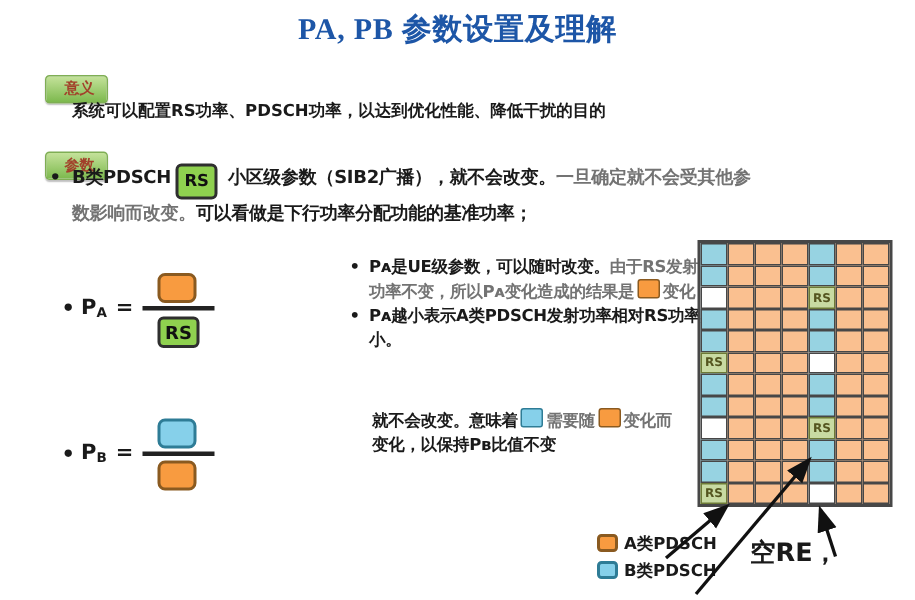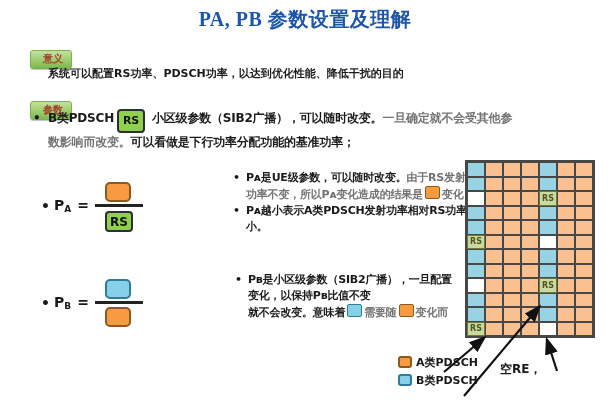--- a/index.html
+++ b/index.html
@@ -59,37 +59,37 @@
         font-size:8px;font-weight:bold;color:#54551f;}
   .cB{background:#97d3e2;} .cO{background:#fac090;} .cW{background:#ffffff;}
   .cR{background:#c8daa2;border:1px solid #6d7a36;}
   
   .lg-swatch{position:absolute;width:14px;height:12px;border-radius:3px;box-sizing:border-box;}
   #lg-a-swatch{left:398px;top:356px;background:#f89b40;border:2px solid #8a5a20;}
   #lg-b-swatch{left:398px;top:374px;background:#86d0ea;border:2px solid #2e7c96;}
   .lg-label{position:absolute;font-size:11px;font-weight:bold;color:#1a1a1a;white-space:nowrap;}
   #lg-a-label{left:416px;top:355px;}
   #lg-b-label{left:416px;top:373px;text-align:right;}
-  #empty-re{position:absolute;left:500px;top:361px;font-size:12px;font-weight:bold;color:#1a1a1a;line-height:17px;white-space:nowrap;}
+  #empty-re{position:absolute;left:500px;top:361px;font-size:17px;font-weight:bold;color:#1a1a1a;line-height:17px;white-space:nowrap;}
   #arrows{position:absolute;left:0;top:0;pointer-events:none;}
 </style>
 </head>
 <body>
 
 <div id="page">
 
   <div id="title">PA, PB 参数设置及理解</div>
 
   <div id="badge-meaning" class="badge">意义</div>
   <div id="meaning-text">系统可以配置RS功率、PDSCH功率，以达到优化性能、降低干扰的目的</div>
 
   <div id="badge-params" class="badge">参数</div>
 
   <div id="rs-lines" class="lines">
-      <div class="line b"><span class="seg k">B类PDSCH</span><span class="rsbox">RS</span><span class="seg k"> 小区级参数（SIB2广播），可以随时改变。</span><span class="seg r">一旦确定就不会受其他参</span></div>
+      <div class="line b"><span class="seg k">B类PDSCH</span><span class="rsbox">RS</span><span class="seg k"> 小区级参数（SIB2广播），就不会改变。</span><span class="seg r">一旦确定就不会受其他参</span></div>
       <div class="line"><span class="seg r">数影响而改变。</span><span class="seg k">可以看做是下行功率分配功能的基准功率；</span></div>
     </div>
 
   <div id="pa-label" class="plabel">
     <span>P</span><span class="sub">A</span><span class="eq">=</span>
   </div>
   <div id="pa-num" class="fbox orange"></div>
   <div id="pa-line" class="fline"></div>
   <div id="pa-den" class="fbox green">RS</div>
   <div id="pa-lines" class="lines">
@@ -99,23 +99,22 @@
       <div class="line"><span class="seg k">小。</span></div>
     </div>
 
   <div id="pb-label" class="plabel">
     <span>P</span><span class="sub">B</span><span class="eq">=</span>
   </div>
   <div id="pb-num" class="fbox blue"></div>
   <div id="pb-line" class="fline"></div>
   <div id="pb-den" class="fbox orange"></div>
   <div id="pb-lines" class="lines">
-      <div class="line b"><span class="seg k">Pʙ是小区级参数（SIB2广播），一旦配置</span></div>
+      <div class="line"><span class="seg k">就不会改变。意味着</span><span class="ibox blue"></span><span class="seg r">需要随</span><span class="ibox orange"></span><span class="seg r">变化而</span></div>
       <div class="line"><span class="seg k">变化，以保持Pʙ比值不变</span></div>
-      <div class="line"><span class="seg k">就不会改变。意味着</span><span class="ibox blue"></span><span class="seg r">需要随</span><span class="ibox orange"></span><span class="seg r">变化而</span></div>
     </div>
 
   <div id="grid">
       <div class="cell cB"></div>
       <div class="cell cO"></div>
       <div class="cell cO"></div>
       <div class="cell cO"></div>
       <div class="cell cB"></div>
       <div class="cell cO"></div>
       <div class="cell cO"></div>

